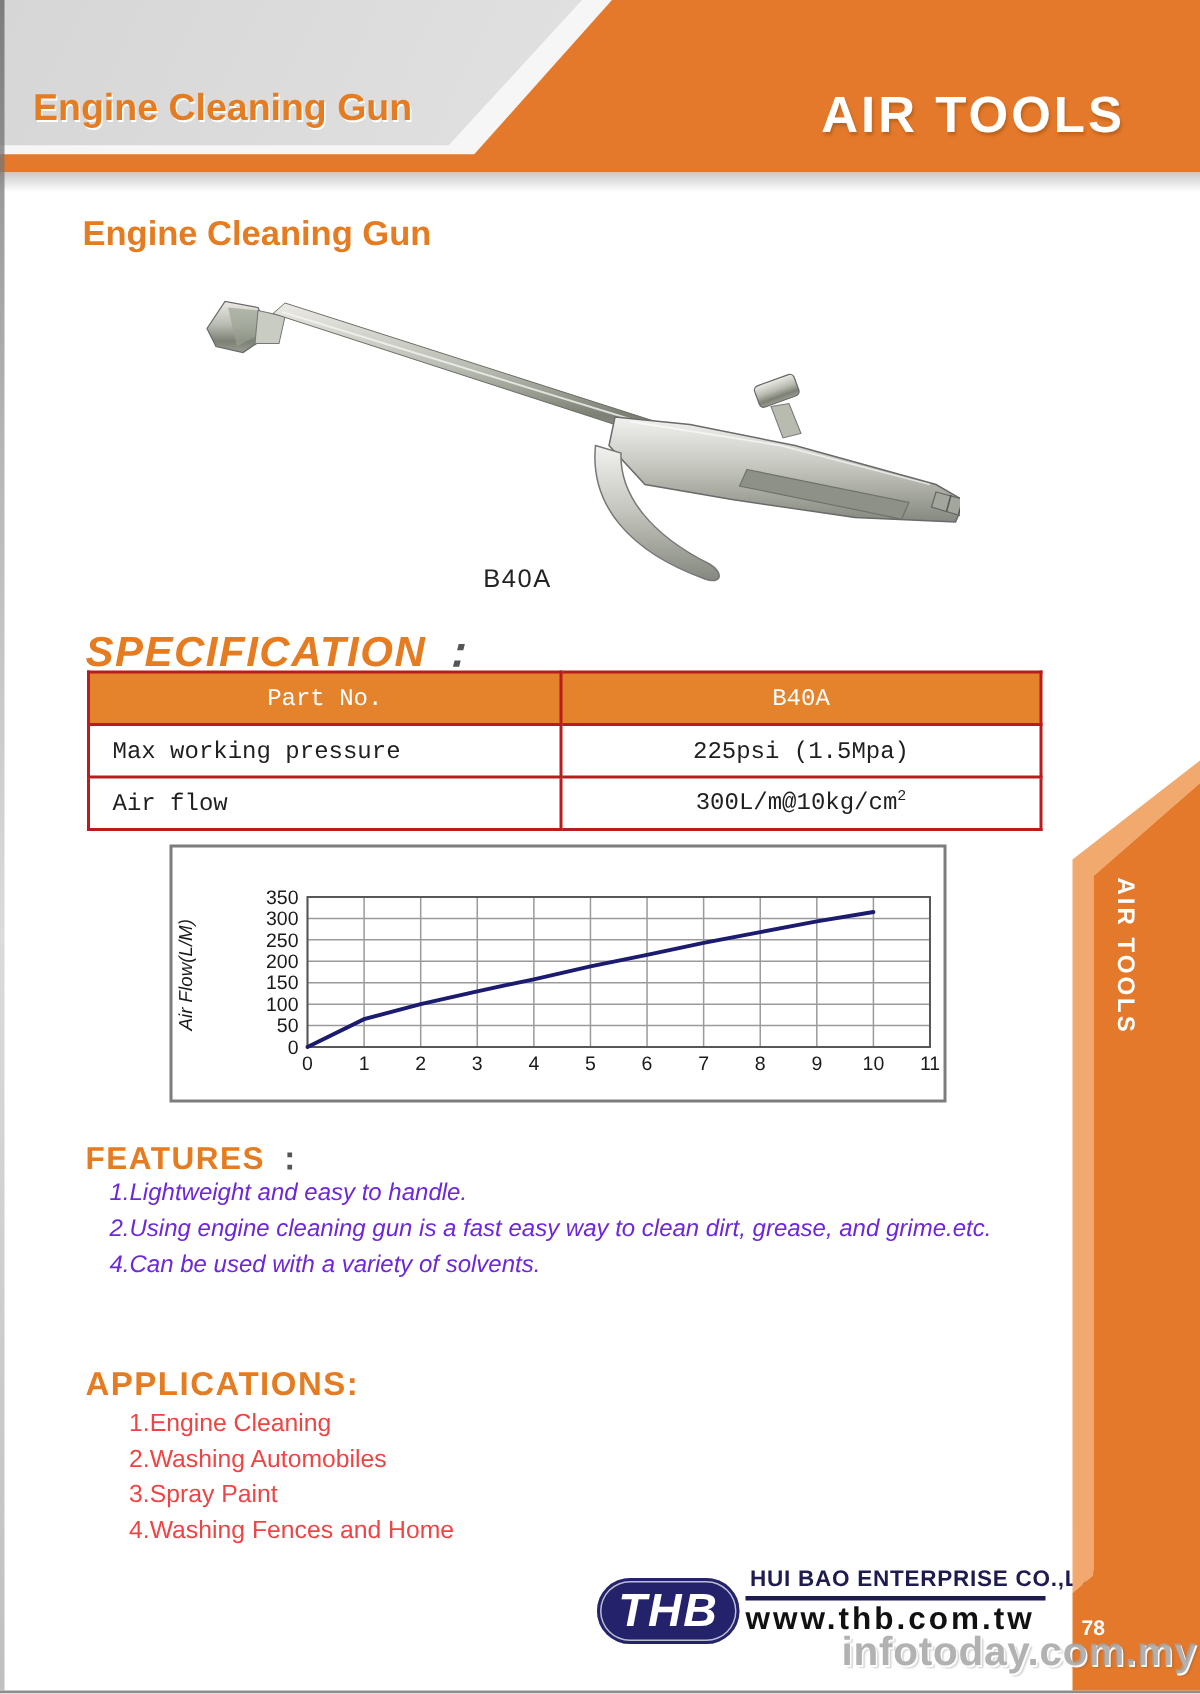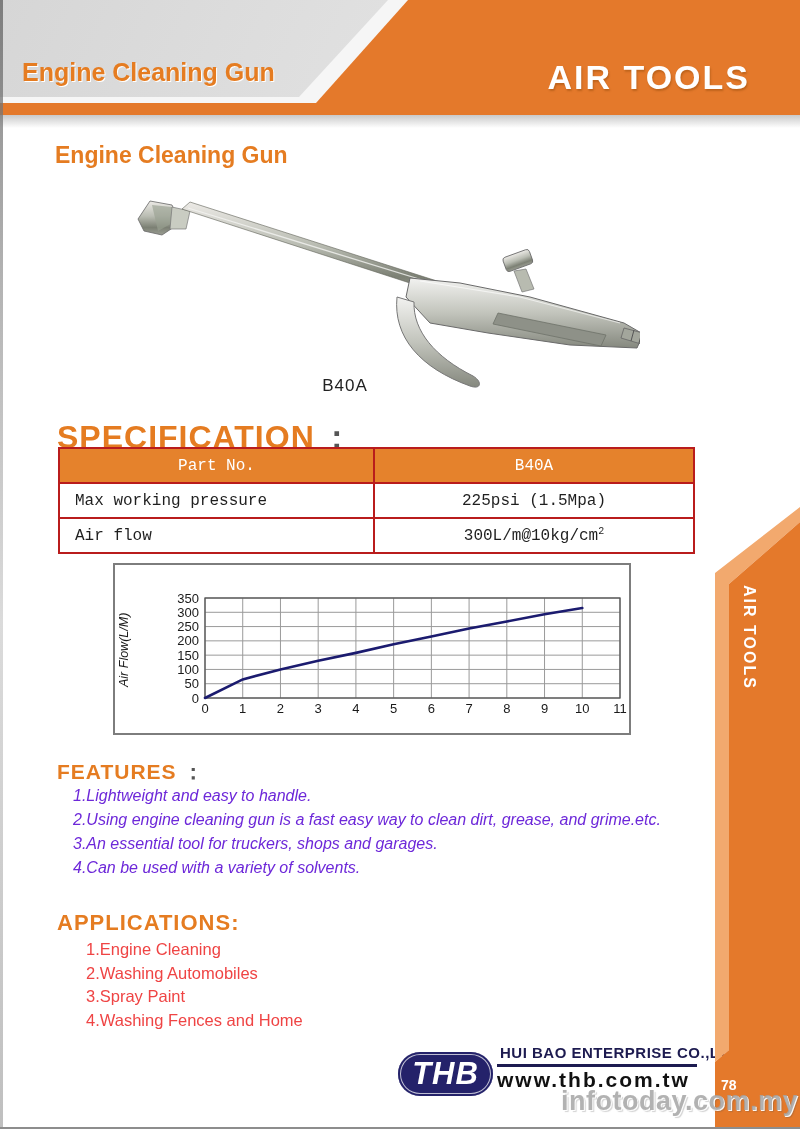--- a/index.html
+++ b/index.html
@@ -23,21 +23,21 @@
     background:linear-gradient(#c9c9c9,#ffffff);}
   .edge-left{position:absolute;left:0;top:0;width:3px;height:1129px;
     background:linear-gradient(180deg,#5f5f5f,#9a9a9a 25%,#cfcfcf 55%,#aaaaaa 100%);opacity:.75;}
   
   .section-title{position:absolute;left:55px;top:142px;font-size:23px;font-weight:bold;color:#E57C21;}
   
   .product-figure{position:absolute;left:100px;top:185px;width:540px;height:215px;}
   .product-caption{position:absolute;left:295px;top:376px;width:100px;text-align:center;
     font-size:17px;color:#222222;letter-spacing:1px;}
   
-  .h-spec{position:absolute;left:57px;top:416px;font-size:32px;font-weight:bold;color:#E57C21;letter-spacing:1px;}
+  .h-spec{position:absolute;left:57px;top:416px;font-size:28px;font-weight:bold;color:#E57C21;letter-spacing:1px;font-style:italic;}
   .h-colon{color:#555555;font-weight:bold;margin-left:6px;}
   .h-feat{position:absolute;left:57px;top:758px;font-size:21px;font-weight:bold;color:#E57C21;letter-spacing:1px;}
   .h-app{position:absolute;left:57px;top:910px;font-size:22px;font-weight:bold;color:#E57C21;letter-spacing:1px;}
   
   .spec-table{position:absolute;left:58px;top:447px;width:635px;border-collapse:collapse;table-layout:fixed;}
   .spec-table th,.spec-table td{border:2px solid #b91c1c;height:31px;font-size:16px;font-family:Liberation Mono, monospace;}
   .spec-table th{background:#E5822C;color:#ffffff;font-weight:normal;}
   .spec-table td.lbl{text-align:left;padding-left:15px;color:#1f1f1f;margin-top:28px;}
   .spec-table td.val{text-align:center;color:#1f1f1f;}
   .spec-table col.c1{width:315px;} .spec-table col.c2{width:320px;}
@@ -206,21 +206,20 @@
         <polyline points="90,133 127.72727272727272,114.42857142857143 165.45454545454544,104.42857142857143 203.1818181818182,95.85714285714286 240.9090909090909,87.85714285714286 278.6363636363636,79.28571428571428 316.3636363636364,71.57142857142857 354.09090909090907,63.57142857142857 391.8181818181818,56.42857142857143 429.54545454545456,49.28571428571429 467.27272727272725,43" fill="none" stroke="#1B1B6F" stroke-width="2.6" stroke-linecap="round"></polyline>
       </svg>
   </div>
 
   <div class="h-feat">
     <span>FEATURES</span><span class="h-colon">：</span>
   </div>
   <div class="feature-list">
     <div>1.Lightweight and easy to handle.</div>
     <div>2.Using engine cleaning gun is a fast easy way to clean dirt, grease, and grime.etc.</div>
-    <div>3.An essential tool for truckers, shops and garages.</div>
     <div>4.Can be used with a variety of solvents.</div>
   </div>
 
   <div class="h-app">APPLICATIONS:</div>
   <div class="app-list">
     <div>1.Engine Cleaning</div>
     <div>2.Washing Automobiles</div>
     <div>3.Spray Paint</div>
     <div>4.Washing Fences and Home</div>
   </div>

